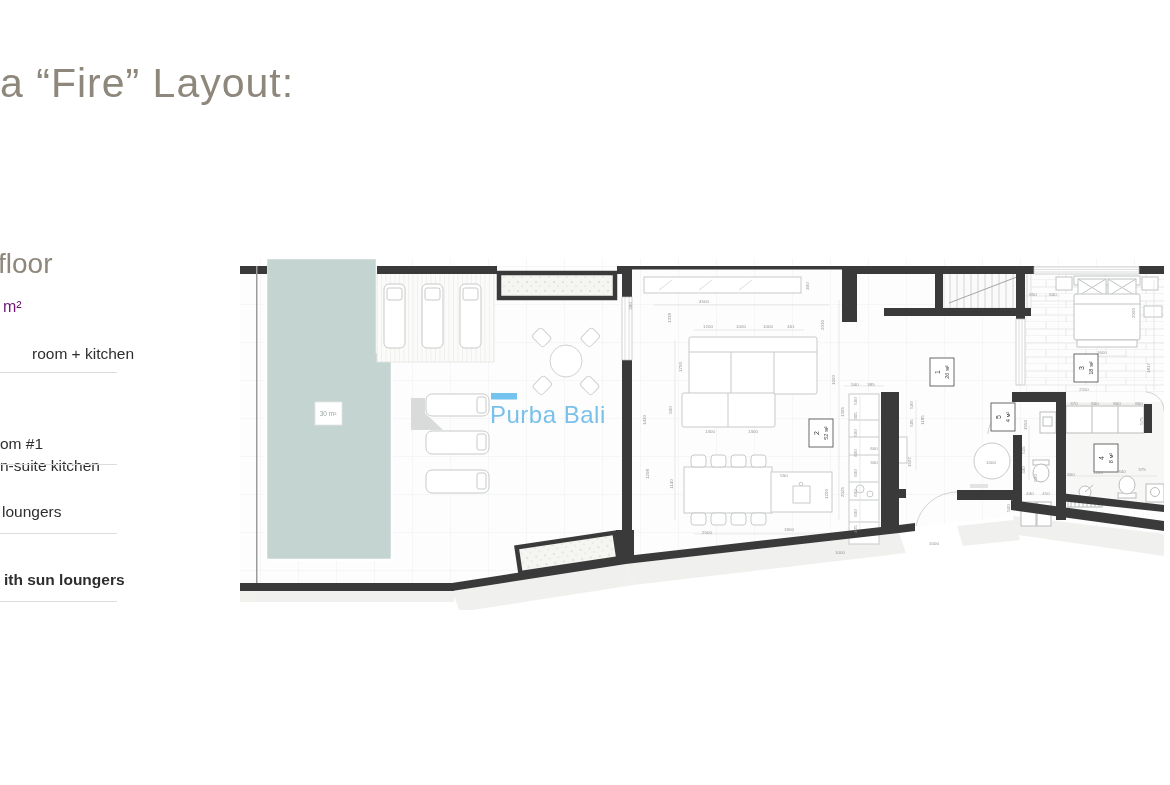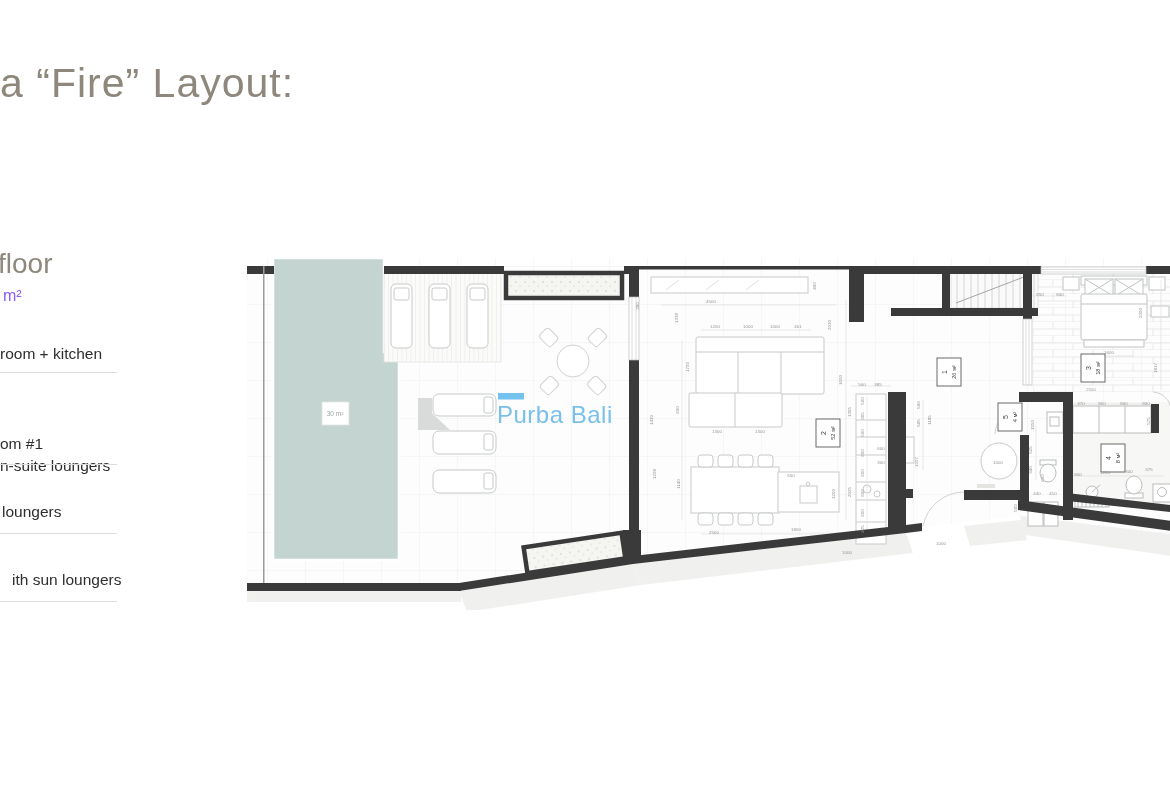--- a/index.html
+++ b/index.html
@@ -2,45 +2,45 @@
 <html><head>
 <meta charset="utf-8">
 <style>
   html,body{margin:0;padding:0;background:#fff;}
   body{width:1170px;height:785px;position:relative;overflow:hidden;
        font-family:"Liberation Sans",sans-serif;}
   .title{position:absolute;left:-10px;top:60px;font-size:41px;letter-spacing:1px;
          color:#8e877b;font-weight:400;white-space:nowrap;}
   .sb{position:absolute;color:#2f2f2f;white-space:nowrap;}
   .sb-head{left:-2px;top:248px;font-size:28px;color:#8e877b;}
-  .sb-area{left:3px;top:287px;font-size:16px;color:#8b5cf6;}
+  .sb-area{left:3px;top:298px;font-size:16px;color:#701a75;}
   .sb-item{font-size:15.5px;color:#2e2e2e;line-height:22px;}
-  .sb-living{left:0;top:343px;}
+  .sb-living{left:0;top:343px;padding-left:32px;}
   .sb-bedroom{left:0;top:405px;margin-top:28px;}
   .sb-bath{left:2px;top:501px;}
-  .sb-terrace{left:12px;top:569px;}
+  .sb-terrace{left:4px;top:569px;font-weight:bold;}
   .divider{position:absolute;left:0;width:117px;height:1px;background:#dcdcdc;}
-  .plan-wrap{position:absolute;left:246px;top:250px;width:925px;height:360px;}
+  .plan-wrap{position:absolute;left:239px;top:250px;width:925px;height:360px;}
   svg text{font-family:"Liberation Sans",sans-serif;}
   .dim{fill:#949494;font-size:4.4px;}
   .roomnum{fill:#3f3f3f;font-size:7px;}
   .roomarea{fill:#3f3f3f;font-size:5.6px;}
 </style>
 </head>
 <body>
 
 <div class="title">la “Fire” Layout:</div>
 
 <div class="sb sb-head">floor</div>
 <div class="sb sb-area">m²</div>
 <div class="sb sb-item sb-living">room + kitchen</div>
 <div class="divider" style="top:372px"></div>
 <div class="sb sb-item sb-bedroom">
   <span>om #1</span><br>
-  <span>n-suite loungers</span>
+  <span>n-suite kitchen</span>
 </div>
 <div class="divider" style="top:464px"></div>
 <div class="sb sb-item sb-bath">loungers</div>
 <div class="divider" style="top:533px"></div>
 <div class="sb sb-item sb-terrace">ith sun loungers</div>
 <div class="divider" style="top:601px"></div>
 
 <div class="plan-wrap">
 <svg viewBox="245 250 925 360" width="925" height="360" xmlns="http://www.w3.org/2000/svg">
   <defs>

